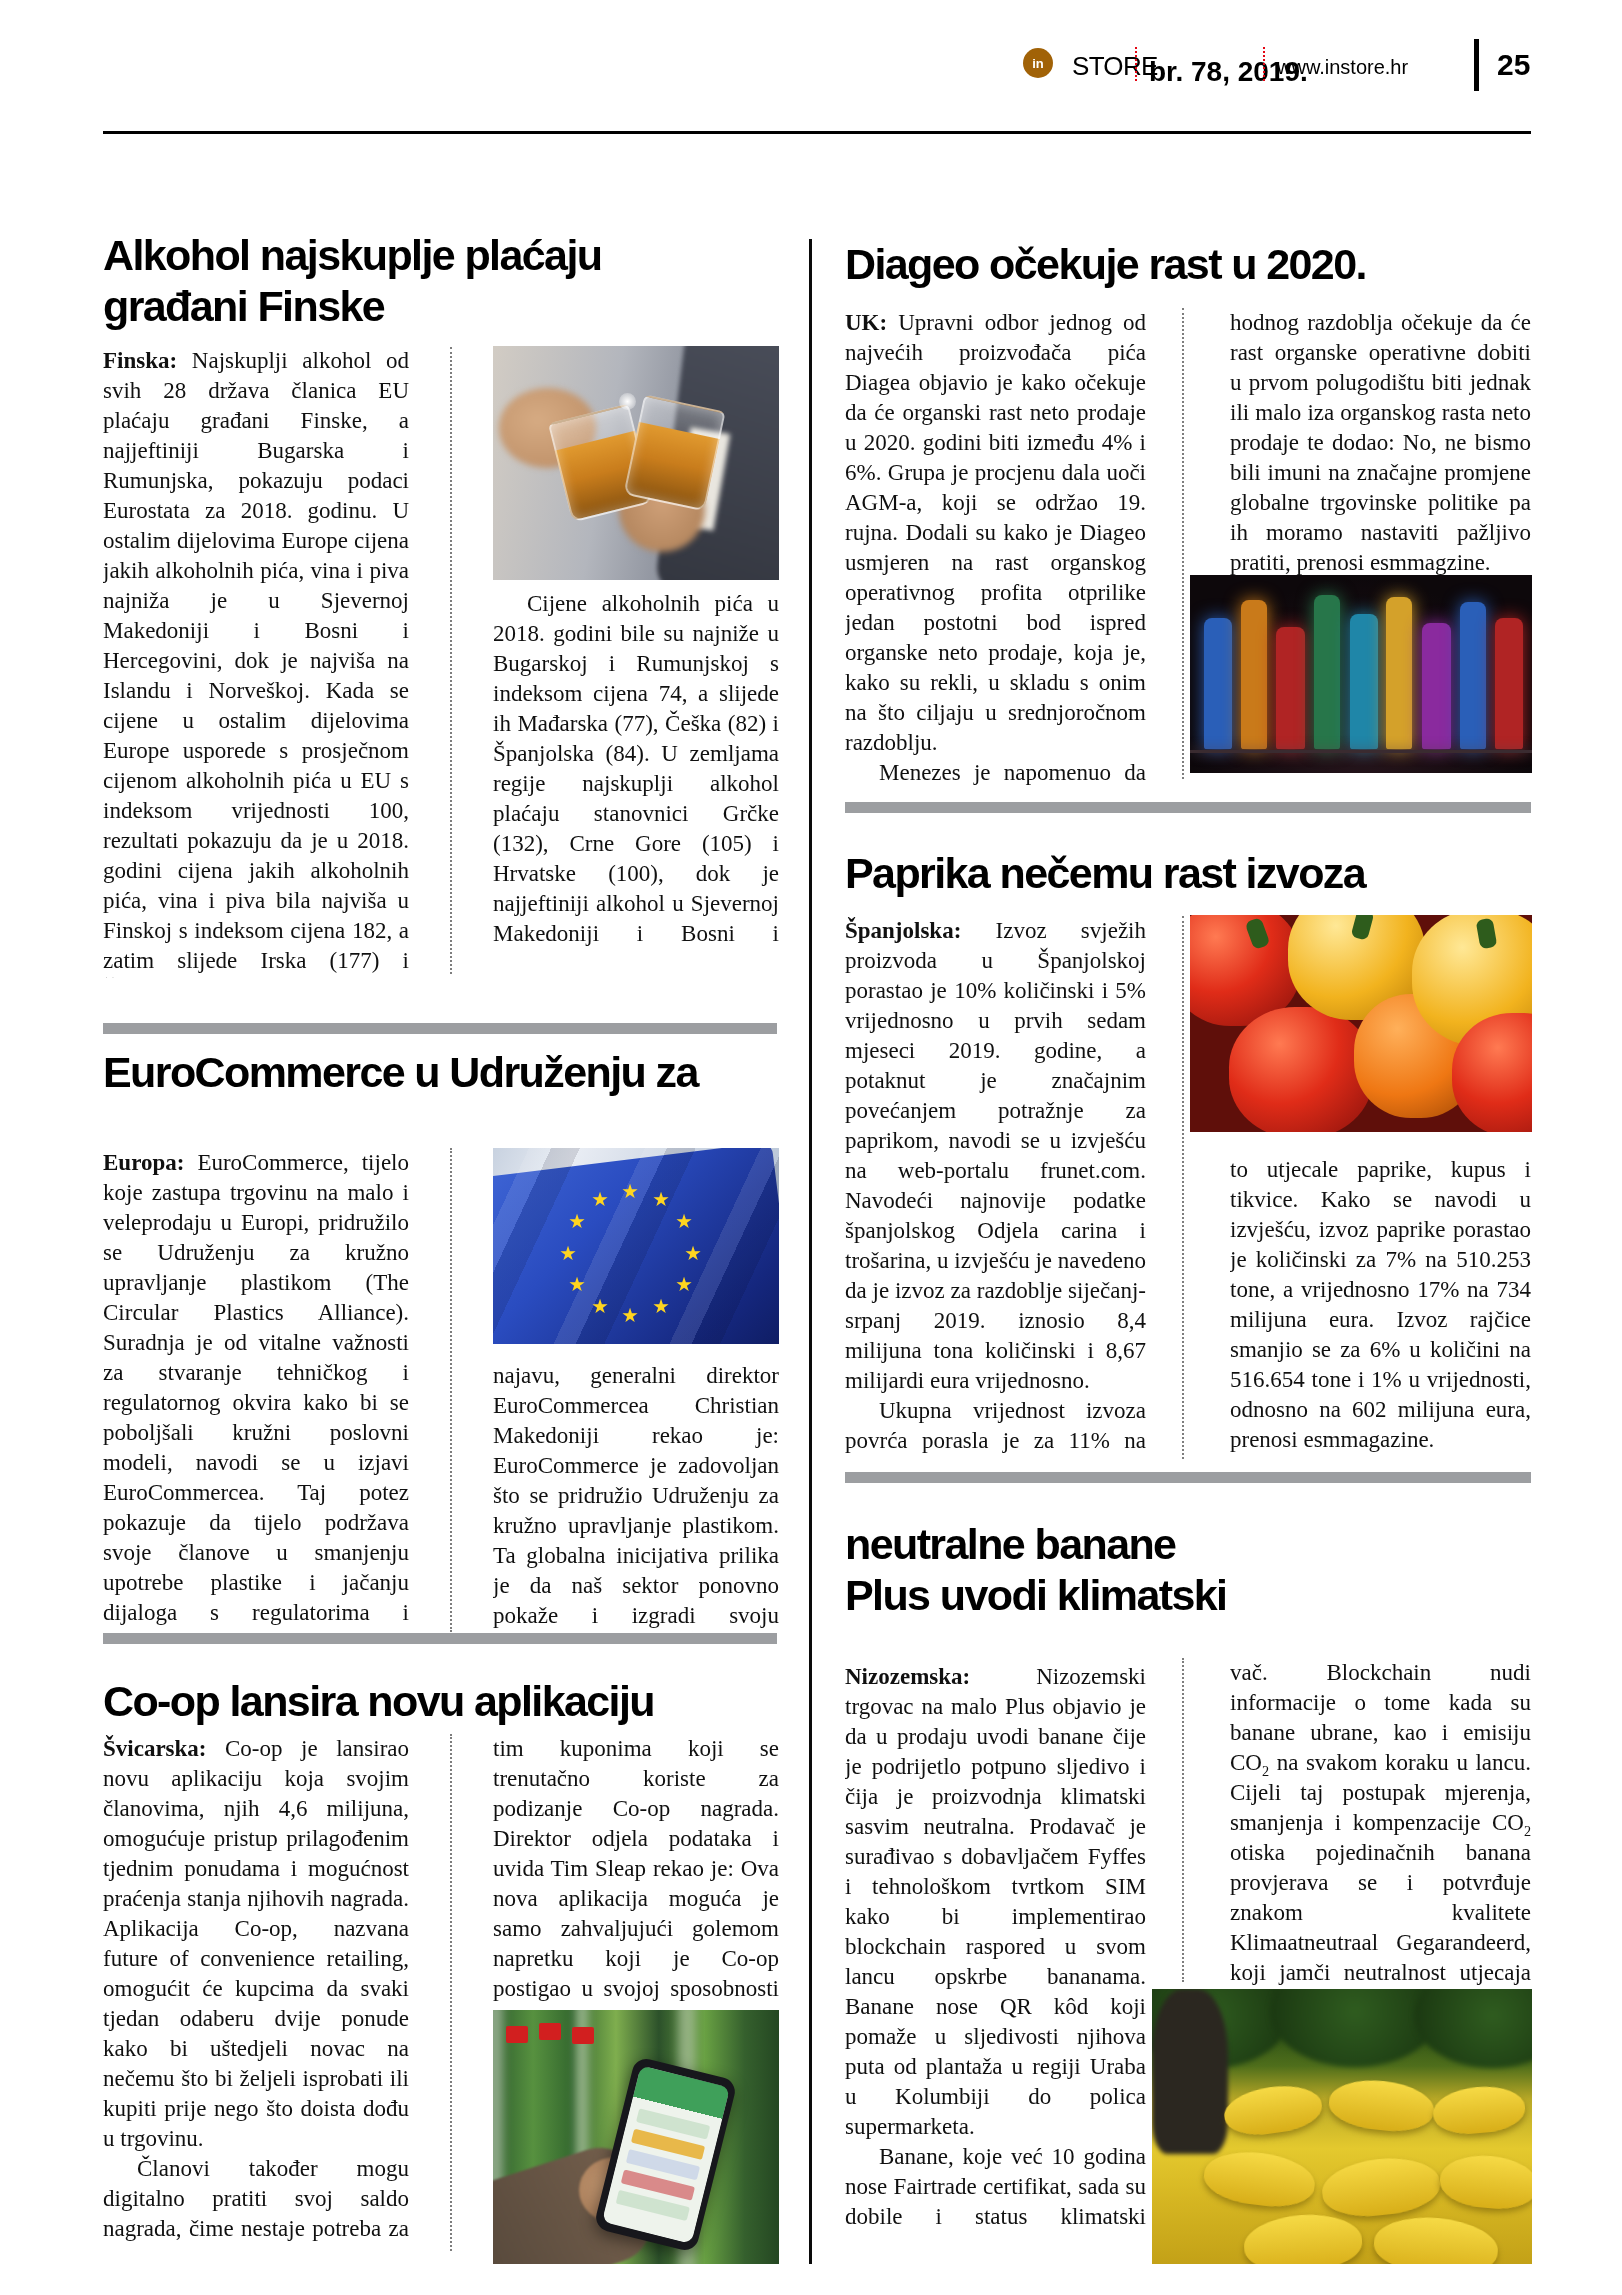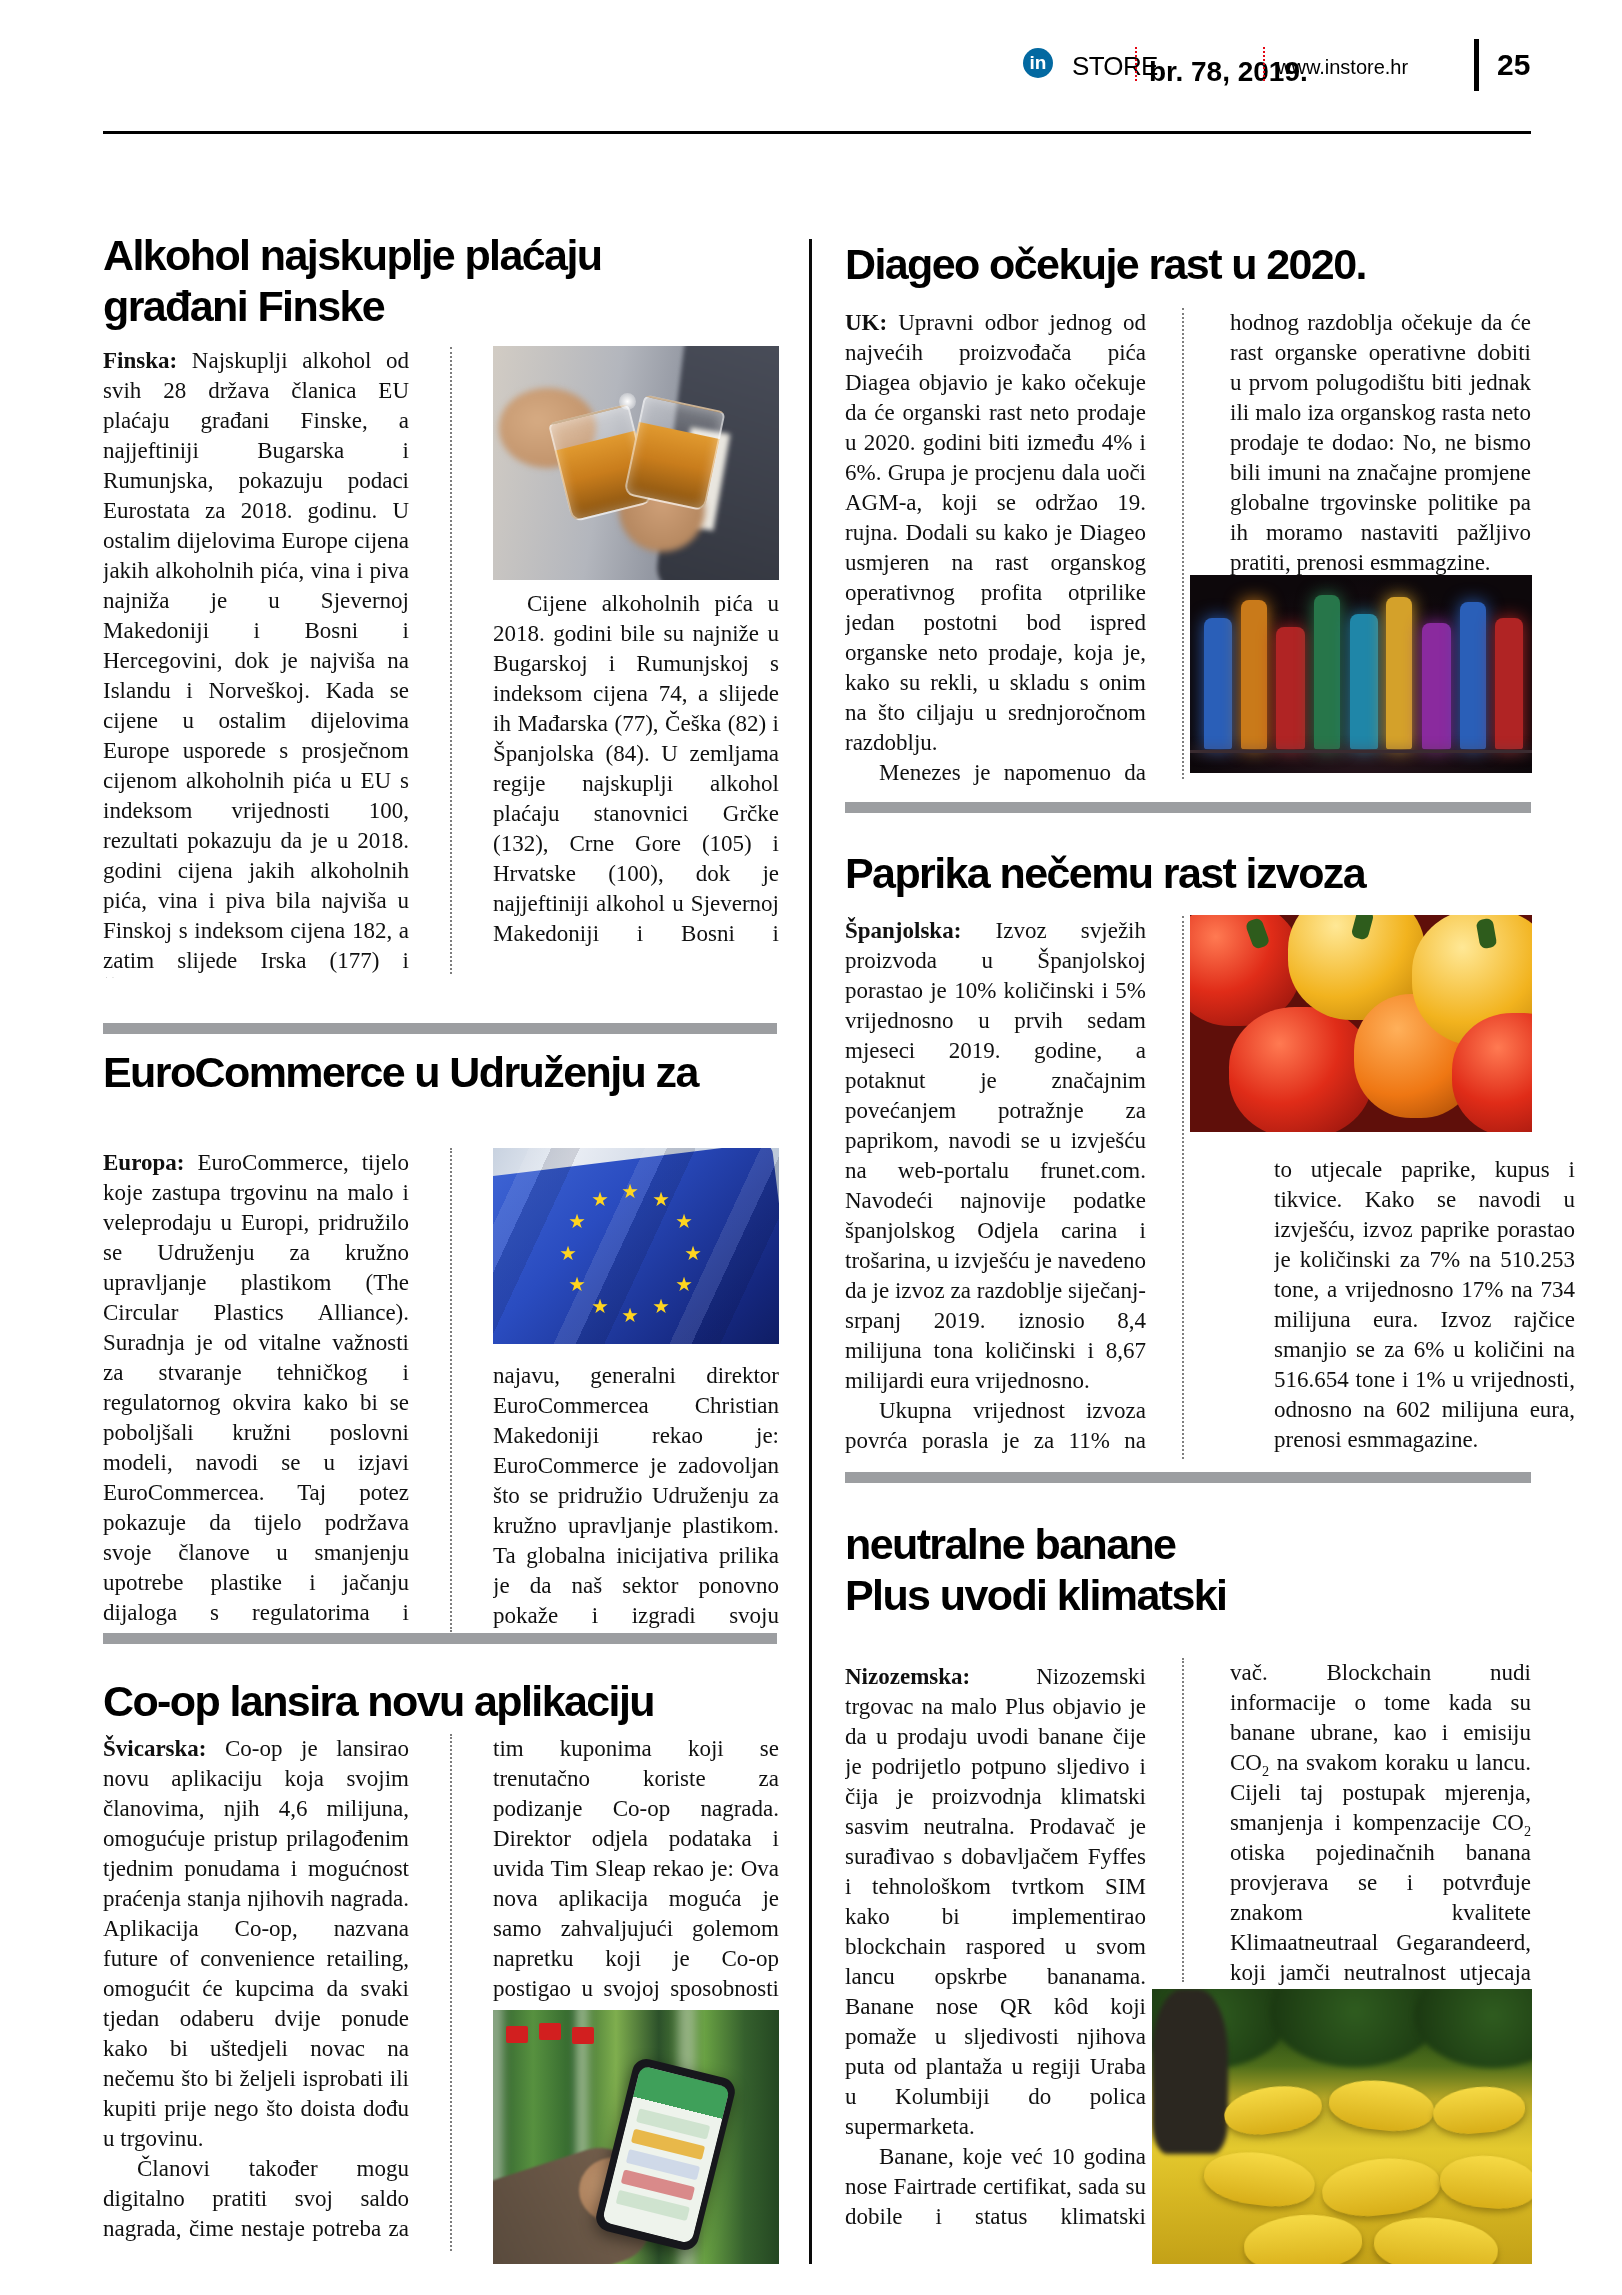--- a/index.html
+++ b/index.html
@@ -1,21 +1,21 @@
 <!DOCTYPE html>
 <html style="font-size:10.5px"><head>
 <meta charset="utf-8">
 <style>
   html,body{margin:0;padding:0;background:#e8e8e8;}
   .page{position:relative;width:1623px;height:2295px;background:#ffffff;overflow:hidden;}
 
   
   .hdr-el{position:absolute;font-family:"Liberation Sans",sans-serif;color:#000;white-space:nowrap;}
   .logo-circle{position:absolute;left:1023px;top:48px;width:30px;height:30px;border-radius:50%;
-    background:#0369a1;color:#fff;font-family:"Liberation Sans",sans-serif;font-weight:700;font-size:19px;
+    background:#a16207;color:#fff;font-family:"Liberation Sans",sans-serif;font-weight:700;font-size:13px;
     display:flex;align-items:center;justify-content:center;}
   .logo-store{left:1072px;top:51px;font-size:26px;font-weight:400;letter-spacing:-0.7px;}
   .hdr-dot-red{position:absolute;width:0;height:34px;top:47px;border-left:2.6px dotted #e30613;}
   .hdr-issue{left:1149px;top:56px;font-size:28px;font-weight:700;}
   .hdr-site{left:1277px;top:56px;font-size:20px;font-weight:400;}
   .hdr-vbar{position:absolute;left:1474px;top:39px;width:4.6px;height:52px;background:#000;}
   .hdr-page{left:1497px;top:48px;font-size:30px;font-weight:800;}
   .hdr-rule{position:absolute;left:103px;top:131px;width:1428px;height:2.6px;background:#000;}
 
   
@@ -175,21 +175,21 @@
     <div class="pepper pep-red" style="left:-19.6px;top:-13px;width:131px;height:124px"></div>
     <div class="pepper pep-red" style="left:39px;top:92px;width:144px;height:131px"></div>
     <div class="pepper pep-yel" style="left:98px;top:-26px;width:137px;height:131px"></div>
     <div class="pepper pep-org" style="left:164px;top:79px;width:124px;height:124px"></div>
     <div class="pepper pep-yel" style="left:222px;top:-6.5px;width:144px;height:137px"></div>
     <div class="pepper pep-red" style="left:262px;top:98px;width:131px;height:124px"></div>
     <div class="pep-stem" style="left:59px;top:3.9px;transform:rotate(-20deg)"></div>
     <div class="pep-stem" style="left:164px;top:-5.2px;transform:rotate(15deg)"></div>
     <div class="pep-stem" style="left:288px;top:3.9px;transform:rotate(-10deg)"></div>
   </div>
-  <div class="bodycol" style="left:1274px;top:1155px;width:301px;height:301px">
+  <div class="bodycol" style="left:1230px;top:1155px;width:301px;height:301px">
     <p><span class="seg-n">to utjecale paprike, kupus i tikvice. Kako se navodi u izvješću, izvoz paprike porastao je količinski za 7% na 510.253 tone, a vrijednosno 17% na 734 milijuna eura. Izvoz rajčice smanjio se za 6% u količini na 516.654 tone i 1% u vrijednosti, odnosno na 602 milijuna eura, prenosi esmmagazine.</span></p>
   </div>
 
   <div class="headline" style="left:103px;top:1047px">
     <div>EuroCommerce u Udruženju za</div>
   </div>
   <div class="bodycol" style="left:103px;top:1148px;width:306px;height:482px">
     <p><span class="seg-lead">Europa: </span><span class="seg-n">EuroCommerce, tijelo koje zastupa trgovinu na malo i veleprodaju u Europi, pridružilo se Udruženju za kružno upravljanje plastikom (The Circular Plastics Alliance). Suradnja je od vitalne važnosti za stvaranje tehničkog i regulatornog okvira kako bi se poboljšali kružni poslovni modeli, navodi se u izjavi EuroCommercea. Taj potez pokazuje da tijelo podržava svoje članove u smanjenju upotrebe plastike i jačanju dijaloga s regulatorima i dionicima u lancu opskrbe. Komentirajući</span></p>
   </div>
   <div class="photo ph-flag" style="left:493px;top:1148px;width:286px;height:196px">

